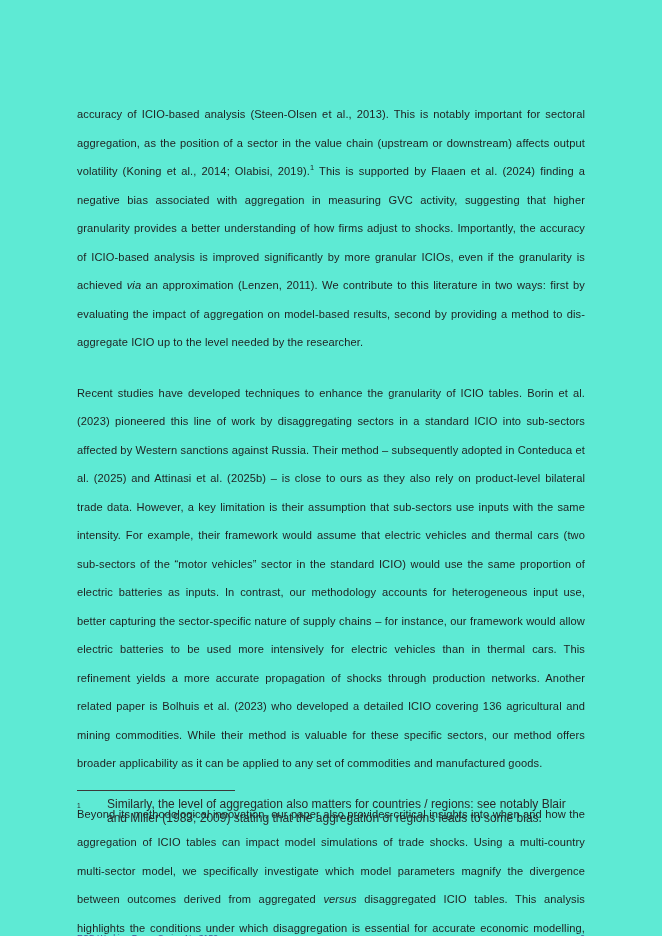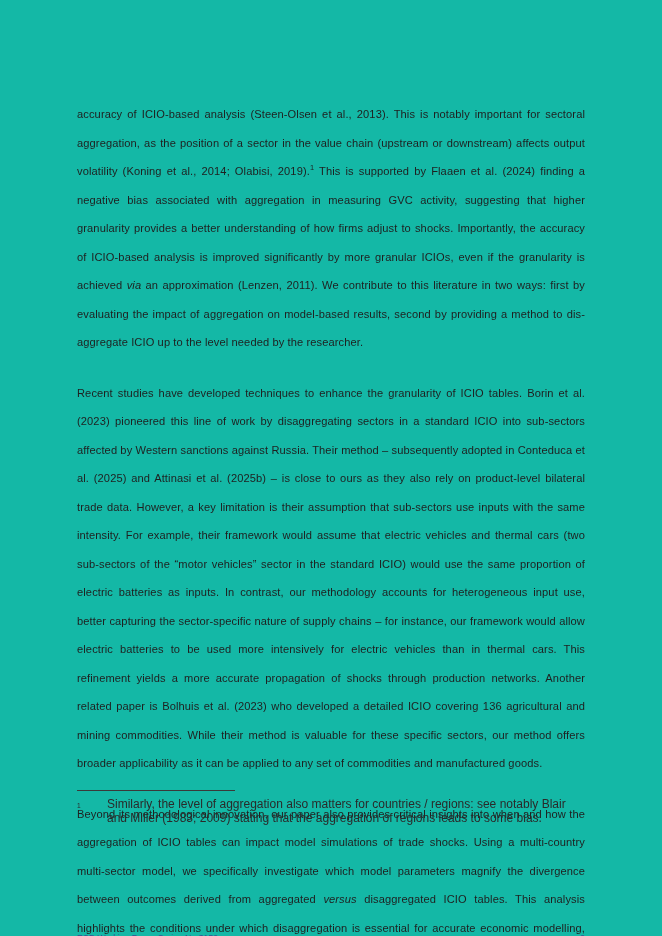--- a/index.html
+++ b/index.html
@@ -11,21 +11,21 @@
     width: 662px;
     height: 936px;
     position: relative;
     font-family: "Liberation Sans", sans-serif;
     color: #1a1a1a;
     overflow: hidden;
   }
   .page {
     position: absolute;
     inset: 0;
-    background: #14b8a6;
+    background: #5eead4;
   }
   .content {
     position: absolute;
     left: 77px;
     top: 100px;
     width: 508px;
   }
   p.body-para {
     margin: 0 0 22px 0;
     font-size: 11.1px;

